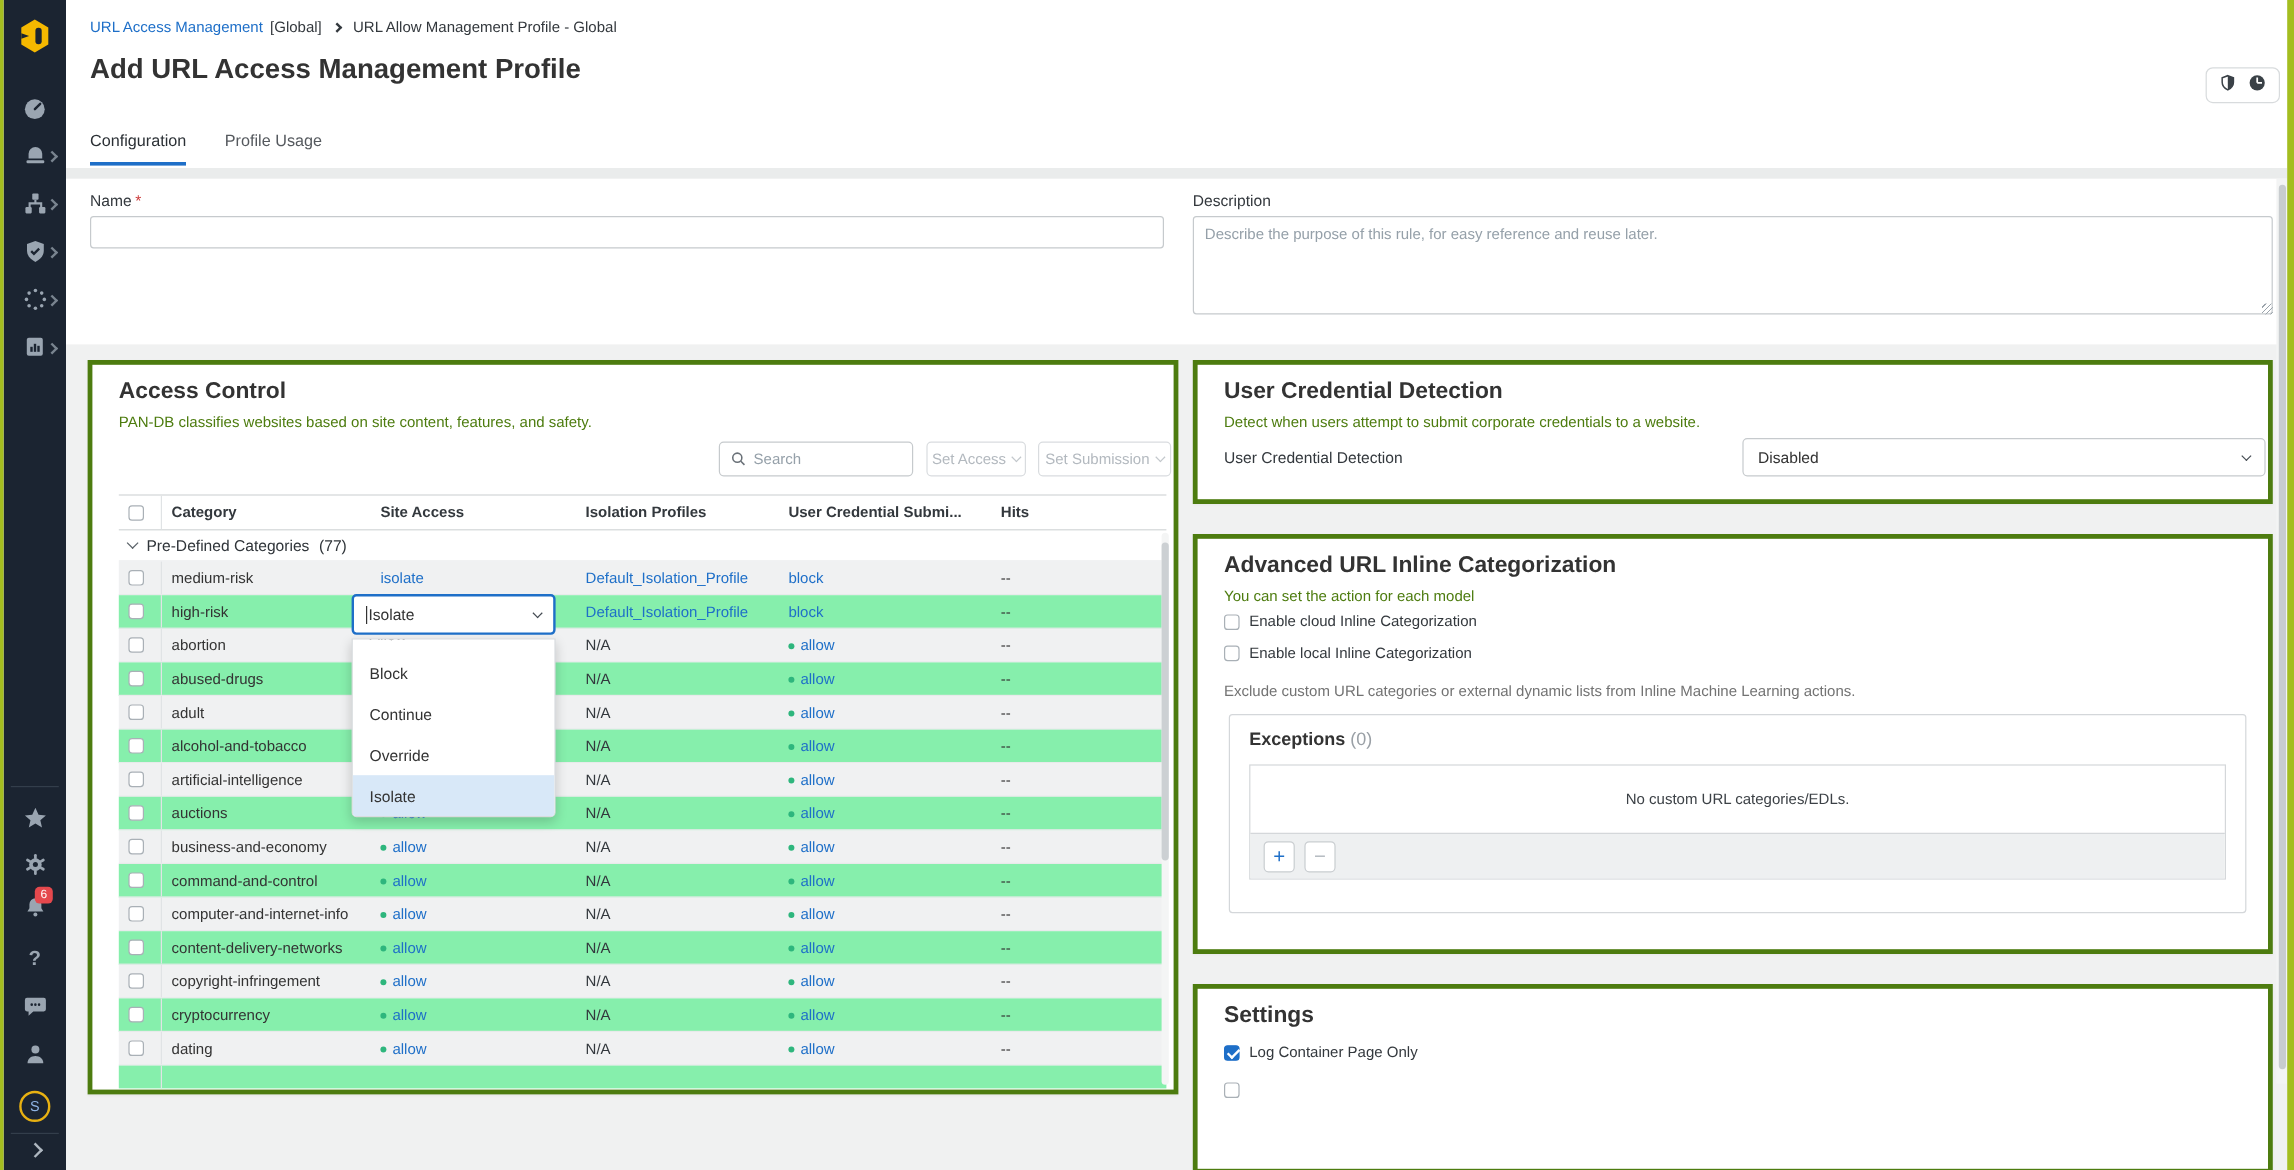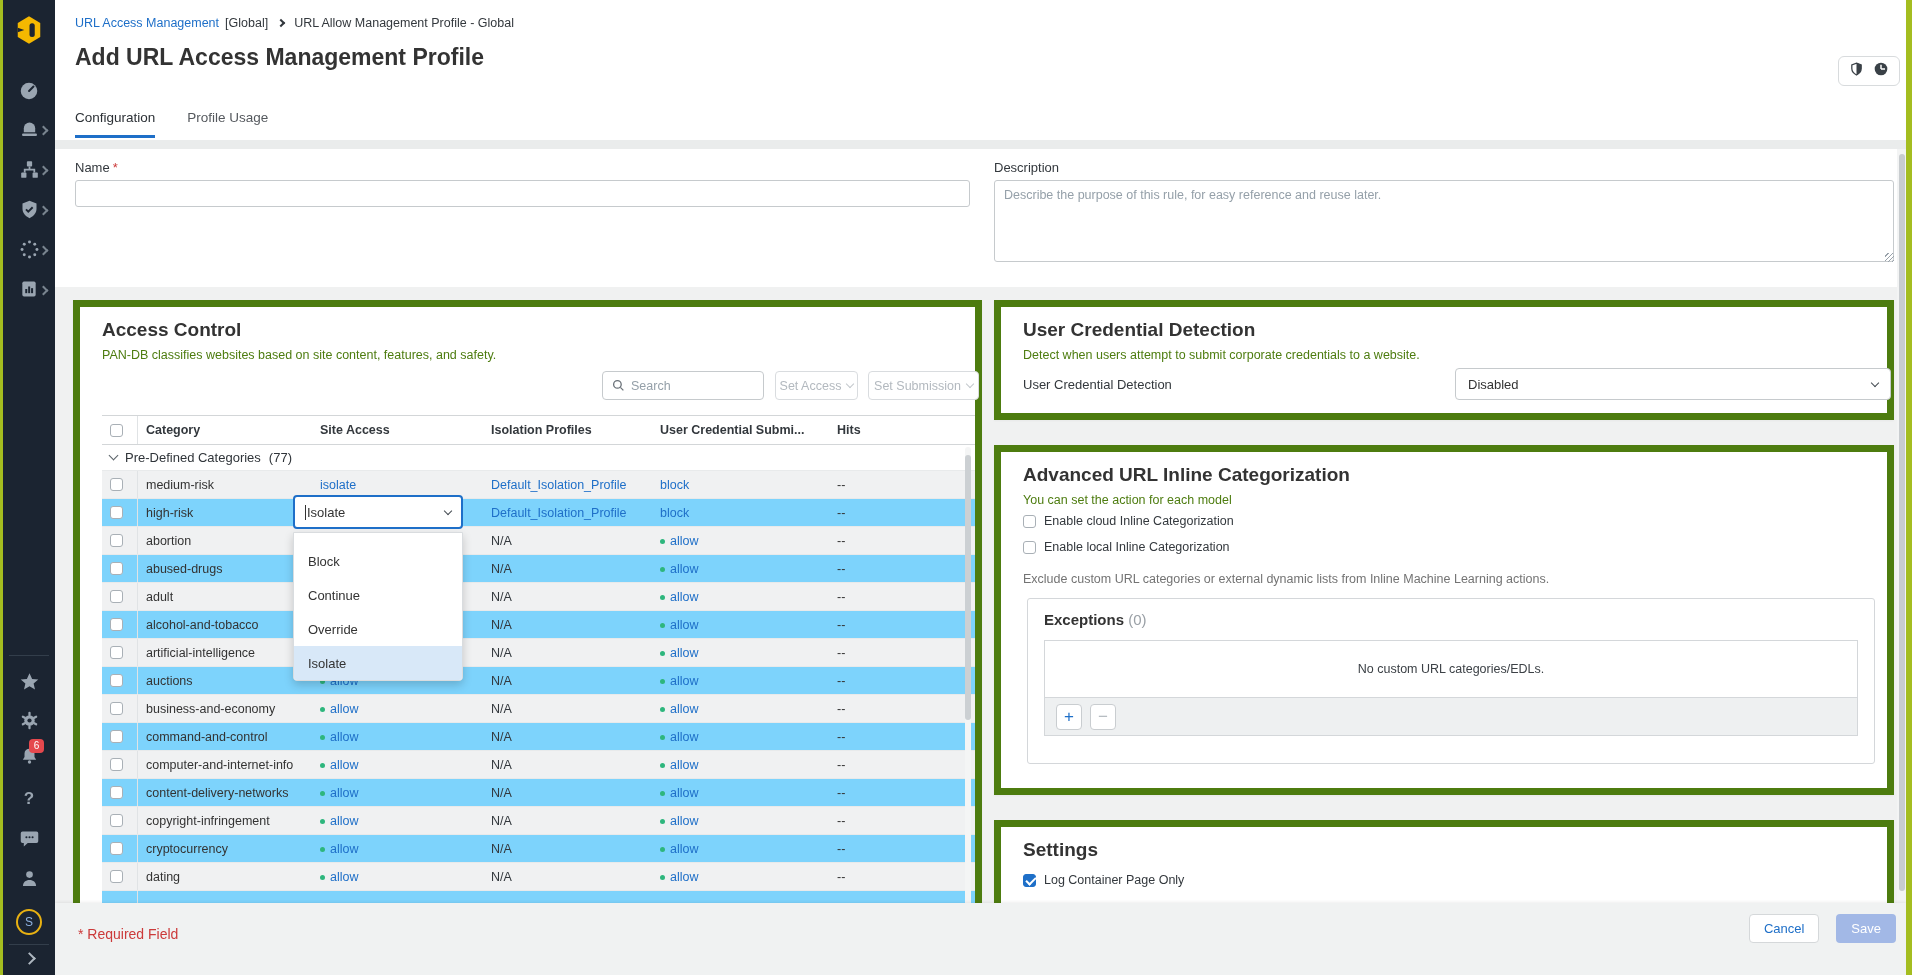--- a/index.html
+++ b/index.html
@@ -40,37 +40,37 @@
   .flabel{position:absolute;font-size:13px;color:#33383d}
   .req{color:var(--required-red);margin-left:3px}
   .name-input{position:absolute;left:20px;top:31px;width:895px;height:27px;border:1px solid #c6cacd;border-radius:3px;background:#fff;padding:0 8px;font:inherit}
   .desc-area{position:absolute;left:939px;top:31px;width:900px;height:82px;border:1px solid #c6cacd;border-radius:3px;background:#fff;
     padding:7px 9px;font-family:"Liberation Sans",sans-serif;font-size:12.5px;color:#333;resize:none}
   .desc-area::placeholder,.name-input::placeholder,.search::placeholder{color:#95a0a9}
   .resize-corner{position:absolute;left:1830px;top:104px;width:9px;height:9px;
     background:repeating-linear-gradient(135deg,transparent,transparent 2px,#9aa3ab 2px,#9aa3ab 3px)}
   .content-bg{position:absolute;left:0;top:287px;width:100%;height:688px;background:#f0f1f1}
 
-  .card{position:absolute;background:#fff;border:7px solid #4d7c0f;box-shadow:0 1px 2px rgba(0,0,0,.04)}
+  .card{position:absolute;background:#fff;border:4px solid #4d7c0f;box-shadow:0 1px 2px rgba(0,0,0,.04)}
   .card-title{position:absolute;left:22px;top:12px;font-size:19px;color:#333}
   .card-sub{position:absolute;left:22px;top:41px;font-size:12.5px;color:#4d7c0f}
 
   
   .ac-card{left:18px;top:300px;width:909px;height:612px;z-index:1}
   .search-wrap{position:absolute;left:522px;top:64px;width:162px;height:29px;border:1px solid #c6cacd;border-radius:4px;display:flex;align-items:center;background:#fff}
   .search{border:none;outline:none;flex:1;font-size:12.5px;min-width:0;background:transparent}
   .mag{margin:0 6px 0 9px;flex:none}
   .mini-dd{position:absolute;top:64px;height:29px;border:1px solid #d9dcdf;border-radius:4px;background:#fff;color:#b3b9bf;font-size:12.5px;
     display:flex;align-items:center;justify-content:center;gap:6px}
   .dd-chev{width:6px;height:6px;border-right:1.5px solid #c3c8cc;border-bottom:1.5px solid #c3c8cc;transform:rotate(45deg);margin-top:-3px}
   .table{position:absolute;left:22px;top:108px;width:873px;font-size:12.5px}
   .thead,.trow,.grow{display:grid;grid-template-columns:36px 174px 171px 169px 177px 1fr;align-items:center}
   .thead{height:30px;border-top:1px solid #d3d6d8;border-bottom:1px solid #d3d6d8;font-weight:bold;color:#33383d}
   .grow{display:flex;height:26px;border-bottom:1px solid var(--rowline);color:#2f3439;gap:8px;padding-left:8px;font-size:13px}
-  .trow{height:28px;border-bottom:1px solid var(--rowline);background:#7dd3fc}
+  .trow{height:28px;border-bottom:1px solid var(--rowline);background:#86efac}
   .trow.shaded{background:var(--shaded)}
   .trow.partial{height:19px;border-bottom:none;overflow:hidden}
   .tc{height:100%;display:flex;align-items:center;padding-left:8px;overflow:hidden;white-space:nowrap}
   .c-cb{border-right:1px solid #e0e3e5}
   .cbx{width:13px;height:13px;border:1px solid #a9b0b6;border-radius:3px;background:#fff;flex:none;display:inline-block;position:relative}
   .cbx.on{background:var(--accent);border-color:var(--accent)}
   .cbx.on::after{content:"";position:absolute;left:3.5px;top:0.5px;width:4px;height:8px;border-right:2px solid #fff;border-bottom:2px solid #fff;transform:rotate(45deg)}
   .val{color:var(--accent)}
   .plain{color:#33383d}
   .dot::before{content:"";display:inline-block;width:5px;height:5px;border-radius:50%;background:var(--allow-green);margin-right:5px;vertical-align:1px}
@@ -652,23 +652,14 @@
       </div>
       <div class="cbrow" style="top:78px">
         <span class="cbx"></span>
       </div>
     </section>
 
     <div class="pagebar">
       <div class="pthumb"></div>
     </div>
 
-    <footer class="footer">
-      <span class="reqnote">
-        <span>*</span> <span>Required Field</span>
-      </span>
-      <div class="fbtns">
-        <button class="btn btn-cancel">Cancel</button>
-        <button class="btn btn-save">Save</button>
-      </div>
-    </footer>
   </main>
 </div>
 
 </body></html>

